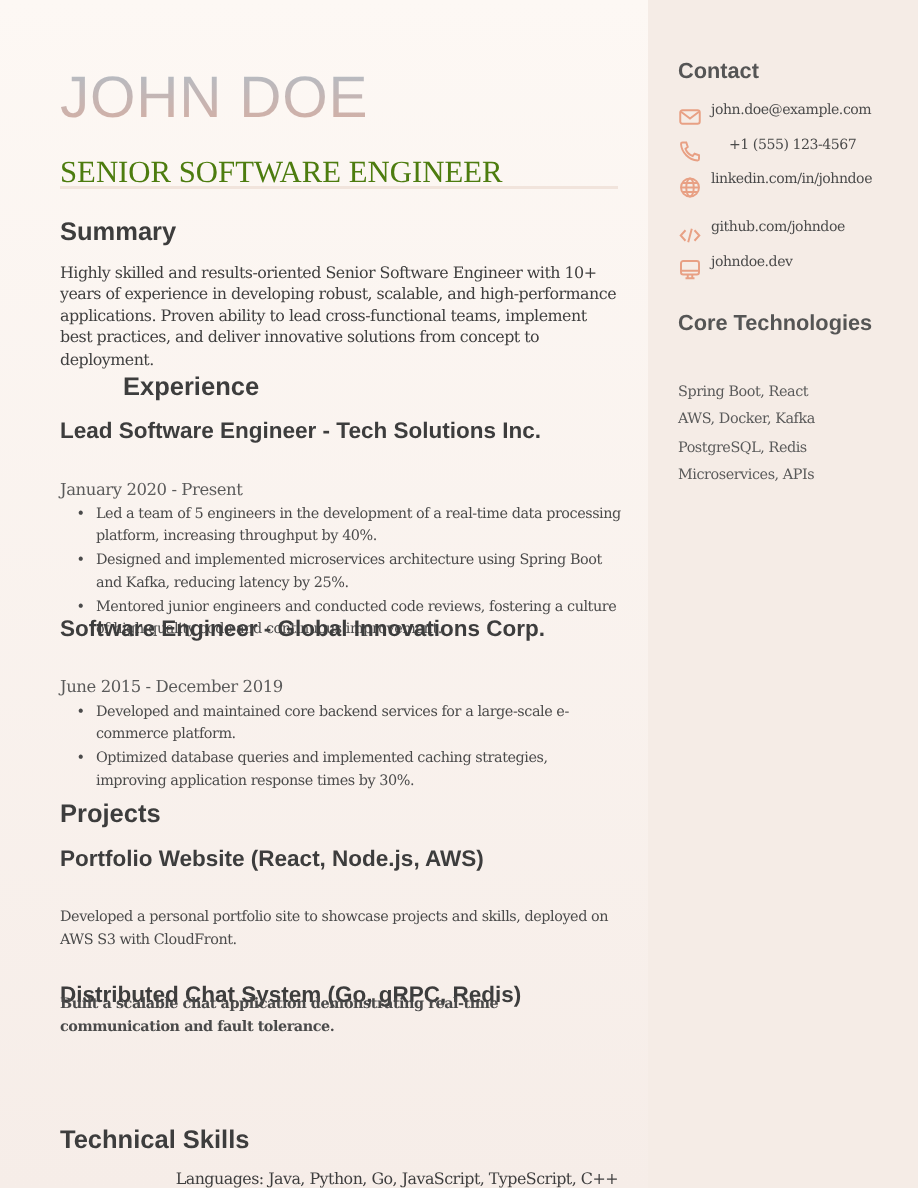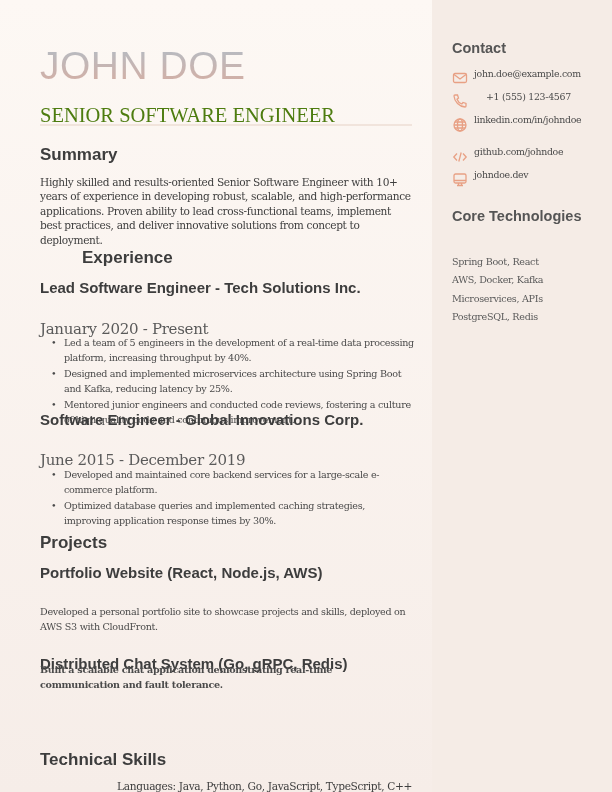--- a/index.html
+++ b/index.html
@@ -51,21 +51,21 @@
     font-family: "DejaVu Serif", serif; font-size: 10.6px; line-height: 14.4px;
     color: #3e3e3e; letter-spacing: -0.35px;
   }
   .small-para {
     position: absolute; left: 40px; width: 372px;
     font-family: "DejaVu Serif", serif; font-size: 9.6px; line-height: 15.3px;
     color: #4a4a4a; letter-spacing: -0.3px;
   }
   .date {
     position: absolute; left: 40px;
-    font-family: "DejaVu Serif", serif; font-size: 15px; color: #5a5a5a;
+    font-family: "DejaVu Serif", serif; font-size: 11px; color: #5a5a5a;
     letter-spacing: -0.3px;
   }
   ul.bullets {
     position: absolute; left: 64px; width: 350px; list-style: none;
   }
   ul.bullets li {
     position: relative;
     font-family: "DejaVu Serif", serif; font-size: 9.6px; line-height: 15.3px;
     color: #4a4a4a; letter-spacing: -0.3px; margin-bottom: 0.3px;
   }
@@ -164,15 +164,15 @@
     <rect x="2" y="3" width="12" height="9" rx="1.5"></rect>
       <path d="M2 9.5 H14 M6.5 12 V14.5 M9.5 12 V14.5 M5 14.5 H11"></path>
   </svg>
   <span class="txt">johndoe.dev</span>
 </div>
 
 <div class="side-h" style="top:207px; width:130px;">Core Technologies</div>
 <div class="tech" style="top:253px;">
   <div>Spring Boot, React</div>
   <div>AWS, Docker, Kafka</div>
+  <div>PostgreSQL, Redis</div>
   <div>Microservices, APIs</div>
-  <div>PostgreSQL, Redis</div>
 </div>
 
 </body></html>

